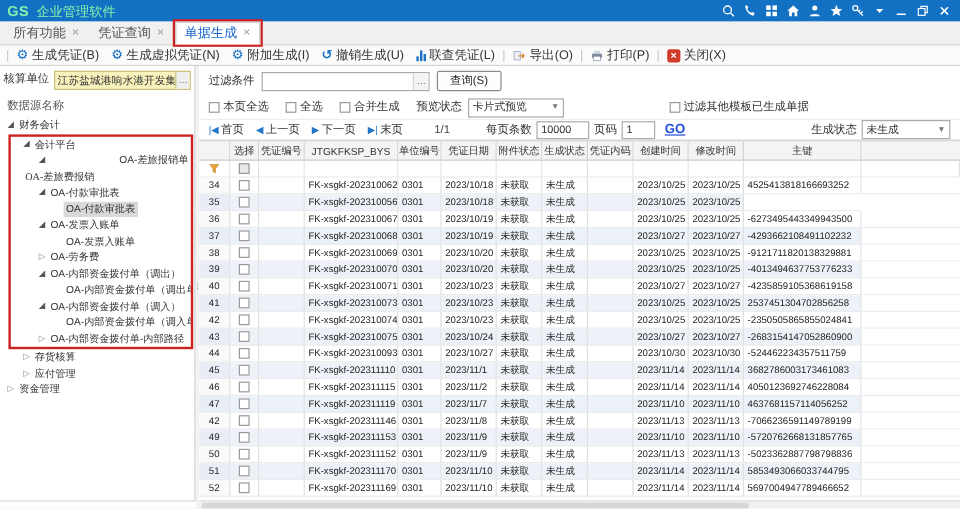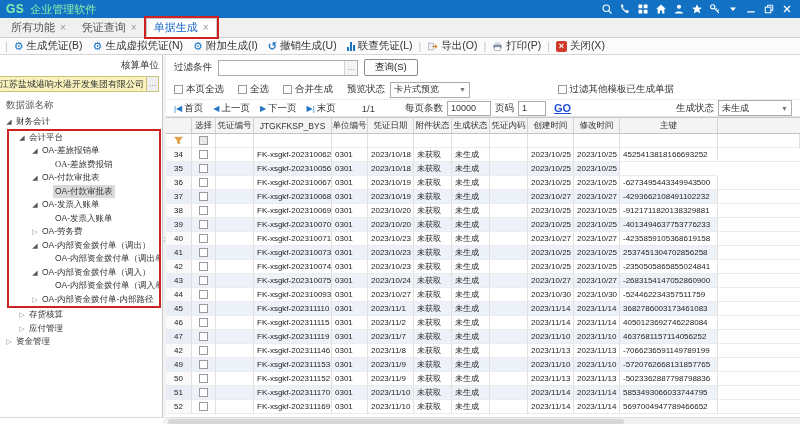--- a/index.html
+++ b/index.html
@@ -33,21 +33,21 @@
   .micon svg { width:11px; height:11px; display:block; }
   .close-badge { width:11px; height:11px; background:#d03a2b; color:#fff; font-size:9px; line-height:11px; text-align:center; border-radius:2px; font-weight:bold; }
 
   
   .main { display:flex; height:369px; }
   .left { width:163px; border-right:1px solid #c8c8c8; border-bottom:1px solid #d8d8d8; background:#fff; height:363px; overflow:hidden; }
   .splitter { width:3px; background:#f2f2f2; color:#9a9a9a; font-size:7px; display:flex; align-items:center; justify-content:center; letter-spacing:0; }
   .right { flex:1; display:flex; flex-direction:column; background:#fff; min-width:0; }
 
   
-  .unit-row { display:flex; align-items:flex-end; padding:4px 3px 3px 3px; gap:4px;flex-direction:column; }
+  .unit-row { display:flex; align-items:flex-start; padding:4px 3px 3px 3px; gap:4px; }
   .unit-label { font-size:9.5px; color:#333; white-space:nowrap; }
   .unit-input { flex:1; display:flex; align-items:center; height:16px; border:1px solid #c9c07a; background:#f8f3bd; min-width:0; }
   .unit-input .val { flex:1; font-size:9px; color:#333; white-space:nowrap; overflow:hidden; padding:0 2px; }
   .unit-input .dots { width:12px; height:14px; background:#eee; border-left:1px solid #c9c07a; font-size:8px; color:#666; text-align:center; line-height:13px; }
   .ds-header { font-size:9.5px; color:#555; padding:4px 6px 3px 6px; }
   .tree { font-size:8.5px; color:#333; }
   .trow { height:13.5px; line-height:13.5px; white-space:nowrap; overflow:hidden; display:flex; align-items:center; }
   .trow .exp { width:10px; text-align:center; flex:0 0 10px; font-size:7px; color:#555; }
   .trow .exp.closed { color:#888; }
   .trow .tlabel { padding:0 2px; white-space:nowrap; }
@@ -253,25 +253,25 @@
       <div class="tree" id="tree">
           <div class="trow" style="padding-left: 4px;">
             <span class="exp">◢</span>
             <span class="tlabel">财务会计</span>
           </div>
           <div class="tree-box">
             <div class="trow" style="padding-left: 8px;">
               <span class="exp">◢</span>
               <span class="tlabel">会计平台</span>
             </div>
-            <div class="trow" style="padding-left: 21px;">
+            <div class="trow" style="padding-left: 21px; justify-content: space-between;">
               <span class="exp">◢</span>
               <span class="tlabel">OA-差旅报销单</span>
             </div>
-            <div class="trow" style="padding-left: 34px; font-family: Liberation Serif, serif;">
+            <div class="trow" style=" font-family: Liberation Serif, serif;">
               <span class="exp"></span>
               <span class="tlabel">OA-差旅费报销</span>
             </div>
             <div class="trow" style="padding-left: 21px;">
               <span class="exp">◢</span>
               <span class="tlabel">OA-付款审批表</span>
             </div>
             <div class="trow sel" style="padding-left: 34px;">
               <span class="exp"></span>
               <span class="tlabel">OA-付款审批表</span>

